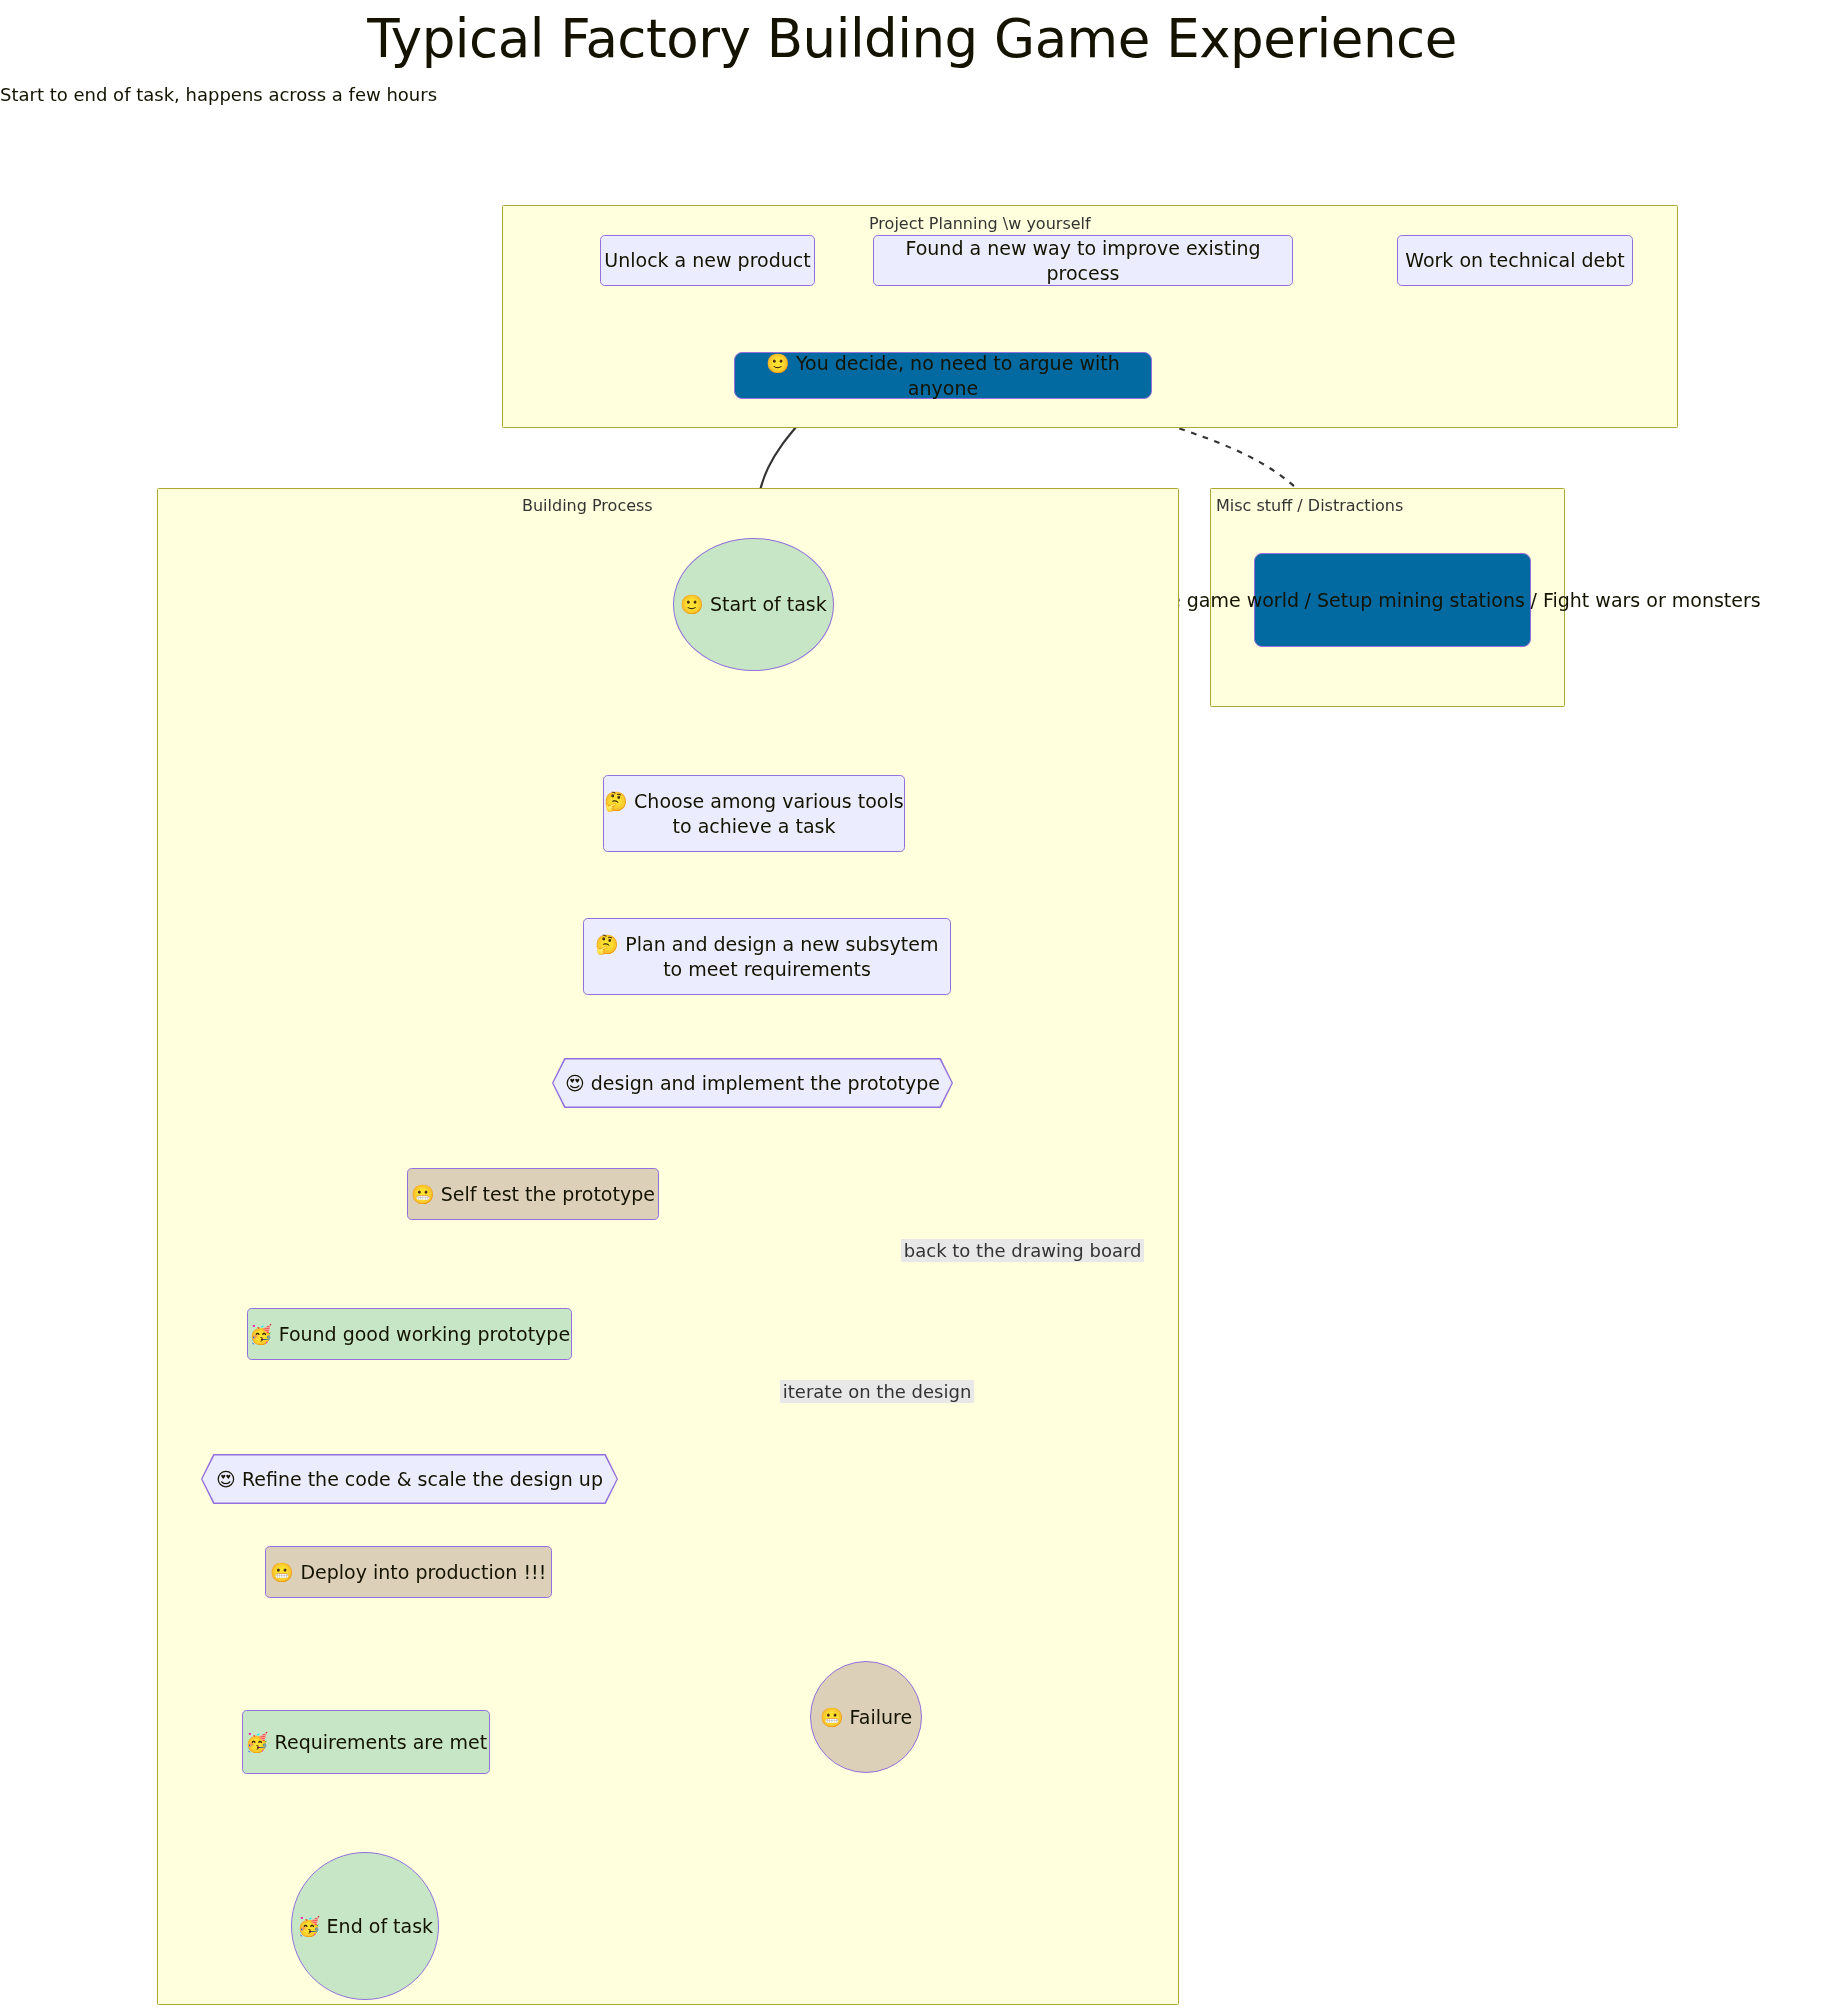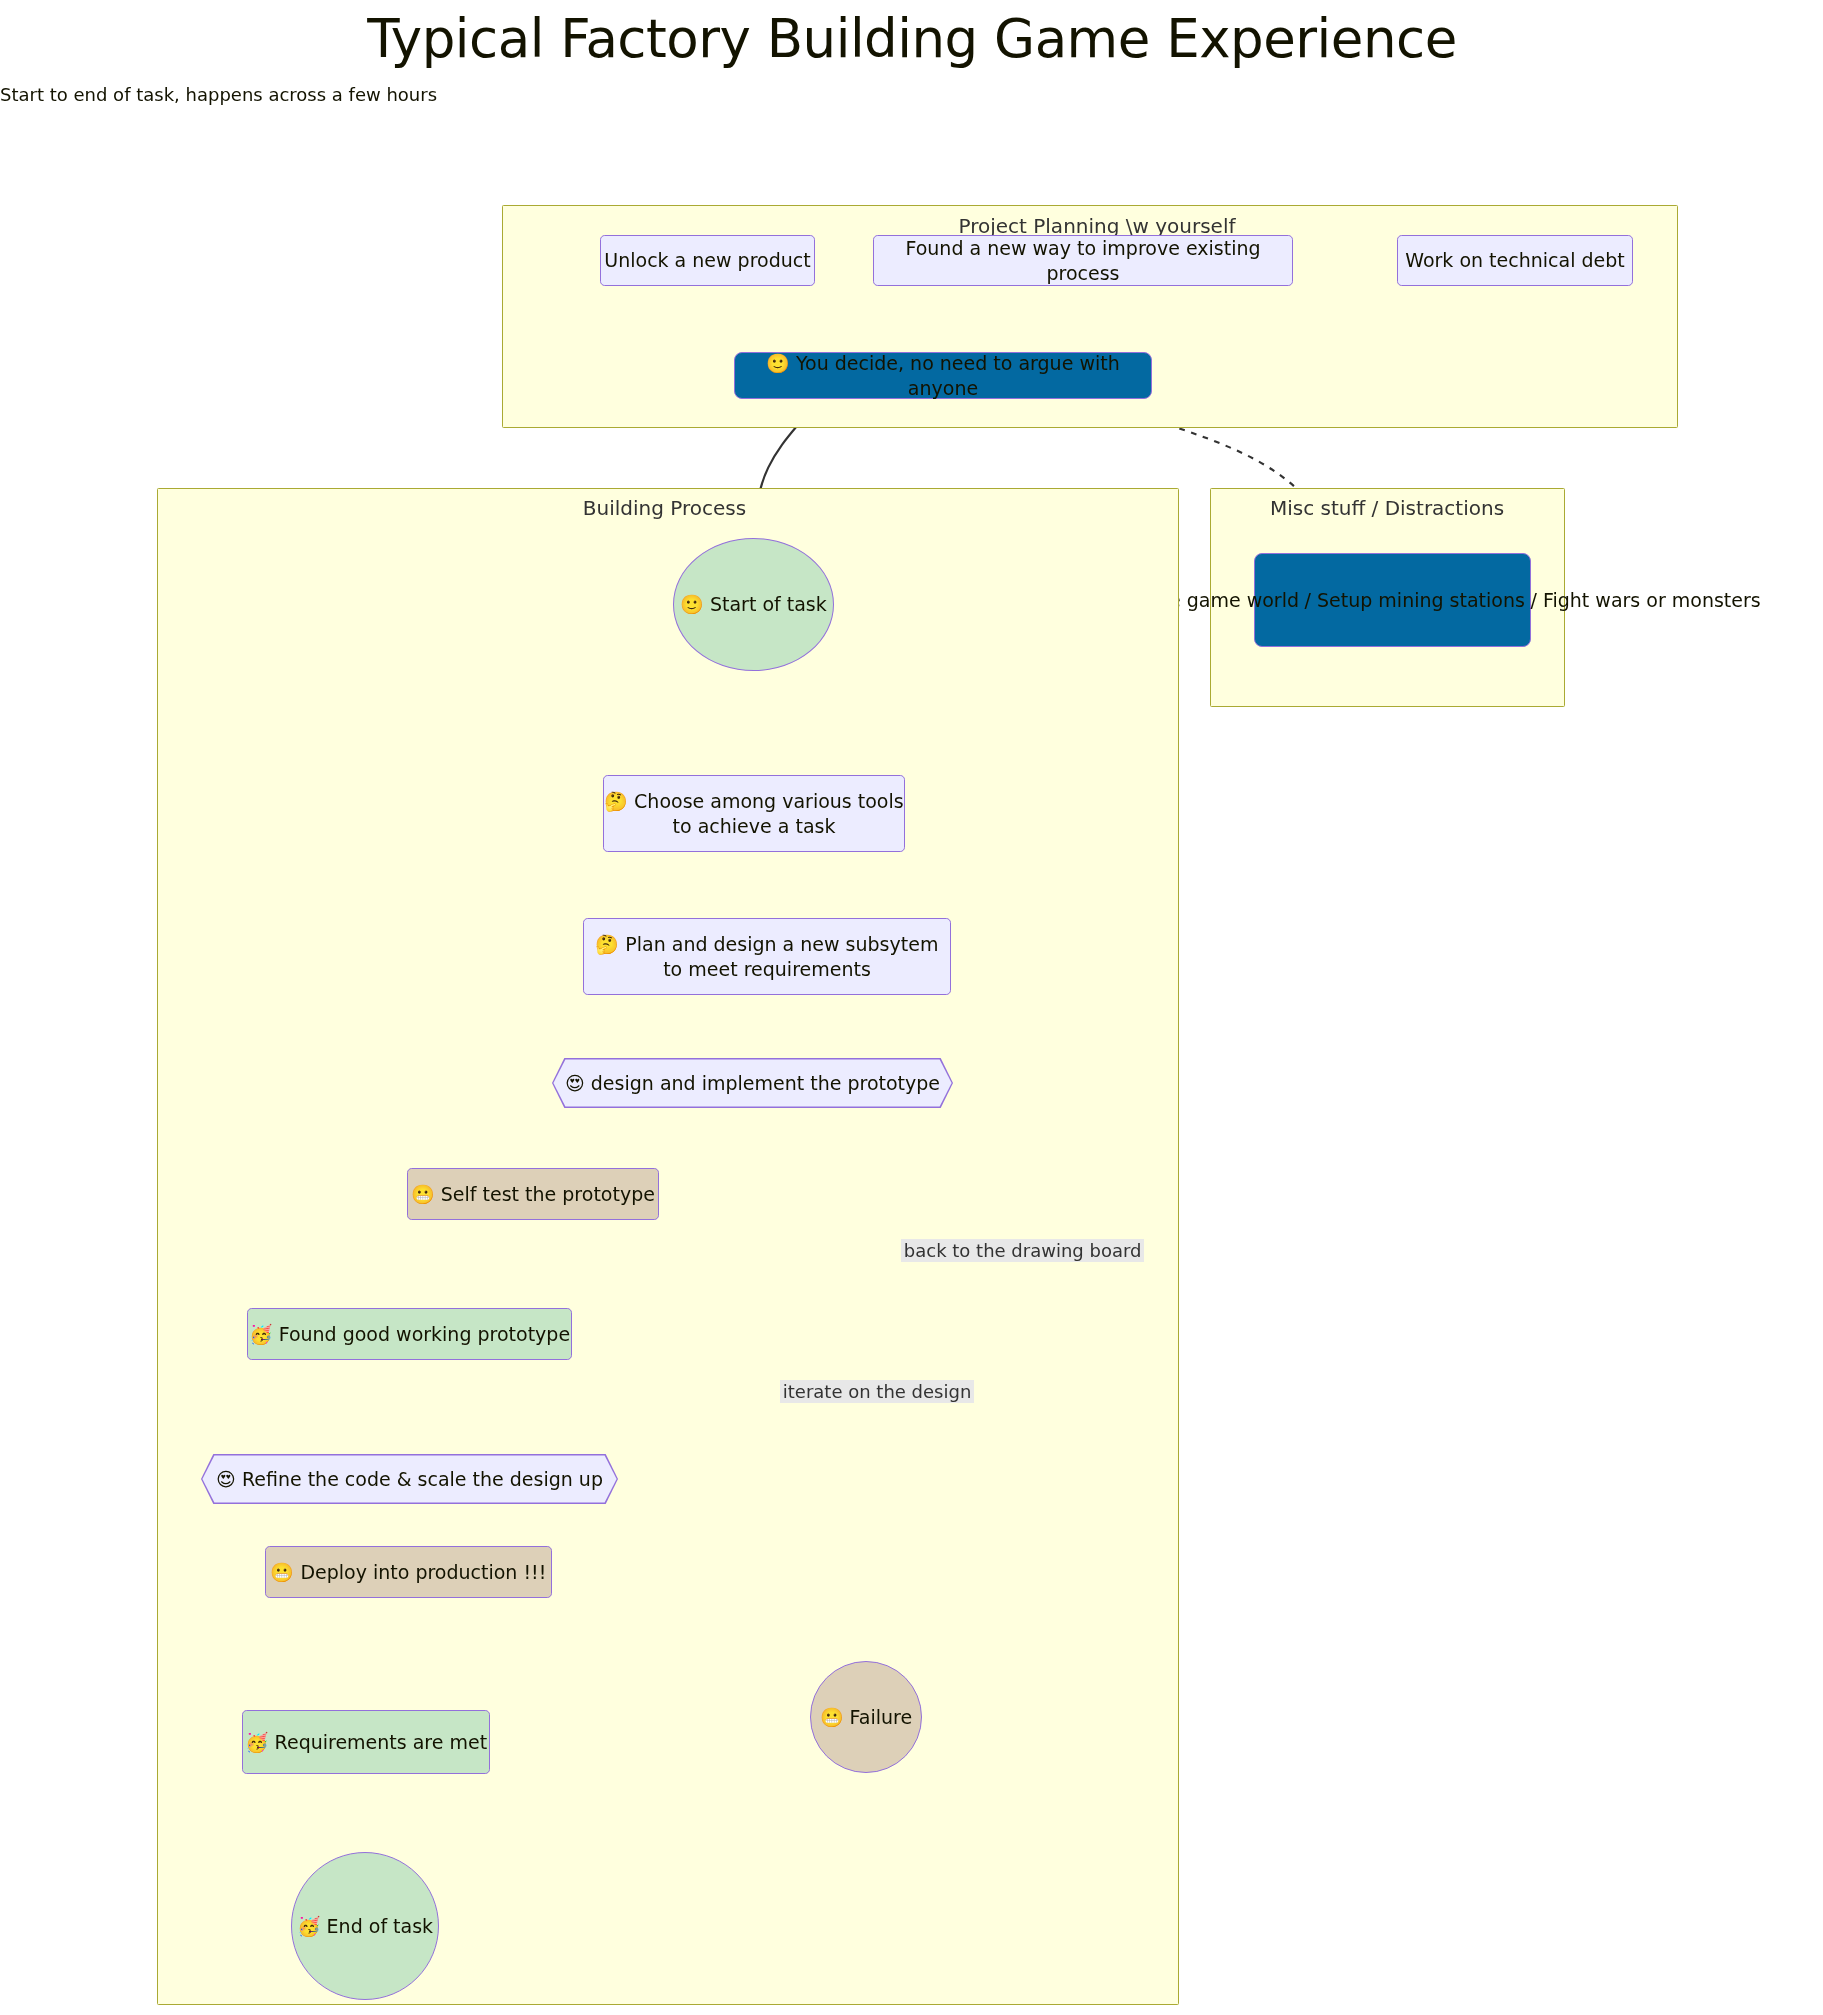--- a/index.html
+++ b/index.html
@@ -20,22 +20,22 @@
     position:absolute;left:0;top:84px;width:1824px;text-align:left;
     font-size:18px;font-weight:400;color:#131300;
   }
 
   
   .cluster{
     position:absolute;background:#ffffde;border:1.4px solid #aaaa33;
     border-radius:1.4px;box-sizing:border-box;
   }
   .cluster-label{
-    position:absolute;font-size:20px;color:#333333;white-space:nowrap;
-    text-align:center;
+    position:absolute;font-size:16px;color:#333333;white-space:nowrap;
+    text-align:left;
   }
 
   
   .node{
     position:absolute;box-sizing:border-box;display:flex;
     align-items:center;justify-content:center;text-align:center;
     font-size:19px;line-height:1.30;color:#131300;
     border:1.4px solid #9370db;
   }
   .node .lbl{display:block;padding:0 2.8px;}

